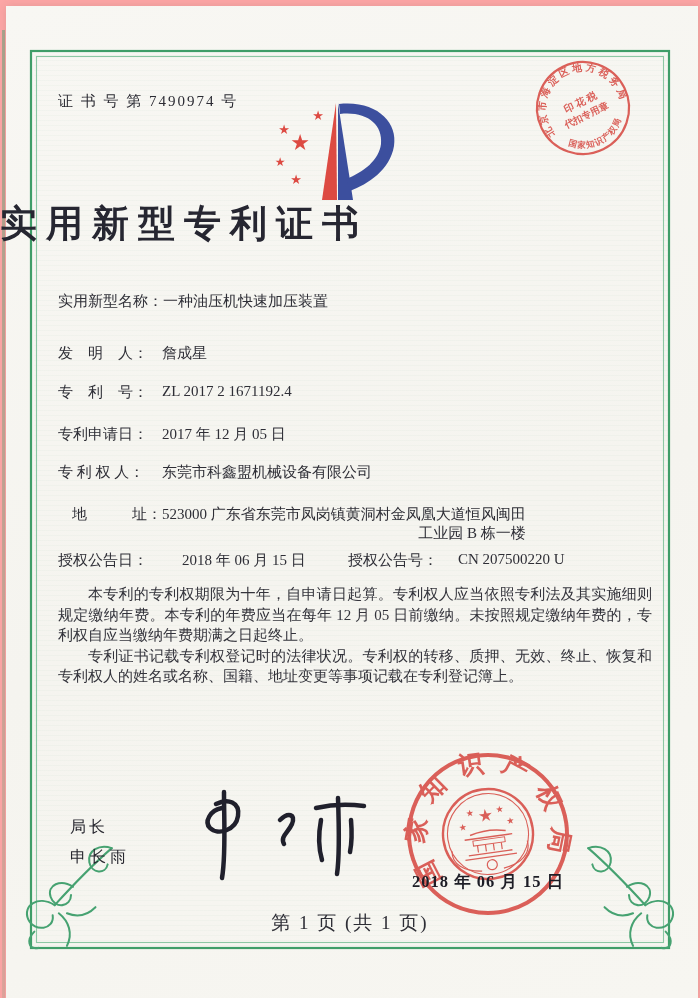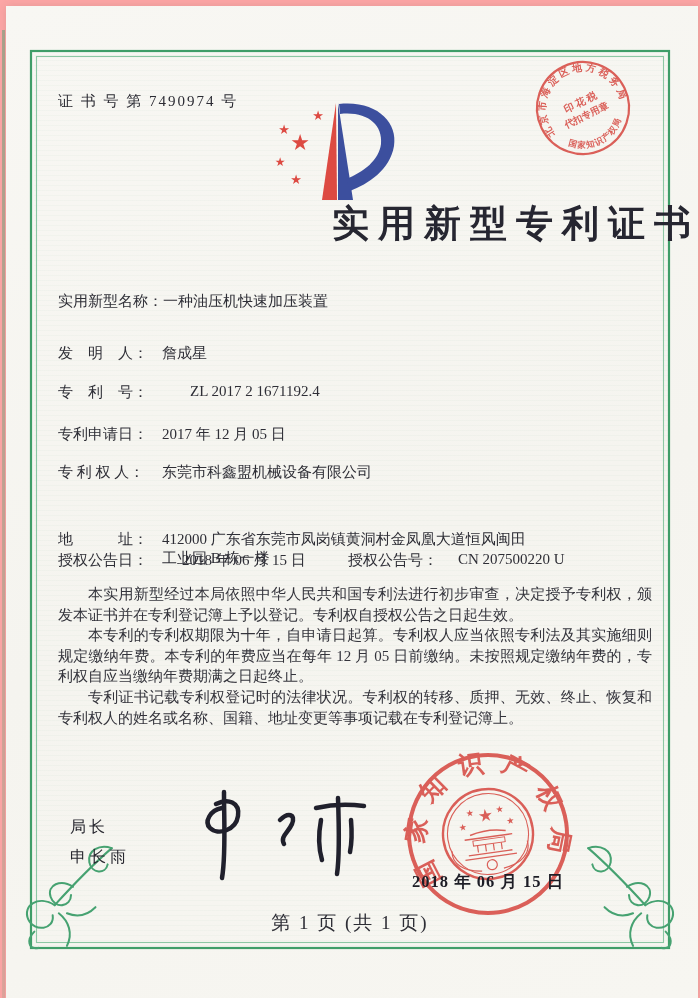--- a/index.html
+++ b/index.html
@@ -9,21 +9,21 @@
          background:linear-gradient(160deg,#f8f7f3 0%,#f5f4ef 55%,#f7f6f1 100%);
          box-shadow:0 0 8px rgba(60,80,60,.12);}
   .sheet::after{content:"";position:absolute;inset:48px 28px 52px 28px;
          background:repeating-linear-gradient(0deg,rgba(130,185,150,.05) 0 1px,transparent 1px 5px);
          pointer-events:none;}
   .edge-strip{position:absolute;left:2px;top:30px;bottom:0;width:3px;
          background:linear-gradient(180deg,rgba(70,160,110,.45),rgba(70,160,110,.15));}
   svg{position:absolute;overflow:visible;}
   .abs{position:absolute;}
   .cert-no{left:58px;top:92px;font-size:15px;letter-spacing:2px;color:#2b2b33;}
-  .title{left:0;right:0;top:199px;text-align:right;font-size:37px;font-weight:700;
+  .title{left:0;right:0;top:199px;text-align:left;font-size:37px;font-weight:700;
          letter-spacing:9px;color:#262631;}
   .row{left:58px;right:44px;display:flex;font-size:15px;color:#2e2e36;}
   .flabel{flex:0 0 auto;min-width:104px;white-space:pre;}
   .fvalue{white-space:pre-line;}
   .row7{left:58px;right:44px;font-size:15px;color:#2e2e36;}
   .grp{display:flex;position:absolute;top:0;gap:20px;}
   .paras{left:58px;width:594px;top:584px;font-size:15px;line-height:20.6px;
          text-align:justify;color:#33333b;}
   .paras p{margin:0;text-indent:2em;}
   .sig-title{left:70px;top:817px;font-size:16px;letter-spacing:3px;color:#26262e;
@@ -102,50 +102,49 @@
   <div class="abs title">实用新型专利证书</div>
 
   <div class="abs row" style="top:344px;">
     <span class="flabel">发　明　人：</span>
     <span class="fvalue">詹成星</span>
   </div>
   <div class="abs row" style="top:292px;">
     <span class="flabel">实用新型名称：</span>
     <span class="fvalue">一种油压机快速加压装置</span>
   </div>
-  <div class="abs row" style="top:383px;gap:28px;">
+  <div class="abs row" style="top:383px;">
     <span class="flabel">专　利　号：</span>
     <span class="fvalue">ZL 2017 2 1671192.4</span>
   </div>
   <div class="abs row" style="top:425px;">
     <span class="flabel">专利申请日：</span>
     <span class="fvalue">2017 年 12 月 05 日</span>
   </div>
   <div class="abs row" style="top:463px;">
     <span class="flabel">专 利 权 人：</span>
     <span class="fvalue">东莞市科鑫盟机械设备有限公司</span>
   </div>
-  <div class="abs row" style="top:530px;">
+  <div class="abs row" style="top:505px;text-align:right;">
     <span class="flabel">地　　　址：</span>
-    <span class="fvalue">412000 广东省东莞市凤岗镇黄洞村金凤凰大道恒风闽田
+    <span class="fvalue">523000 广东省东莞市凤岗镇黄洞村金凤凰大道恒风闽田
 工业园 B 栋一楼</span>
   </div>
   <div class="abs row7" style="top:551px;height:22px;">
     <span class="grp" style="left:0;">
       <span class="flabel">授权公告日：</span>
       <span class="fvalue">2018 年 06 月 15 日</span>
     </span>
     <span class="grp" style="left:290px;">
       <span class="flabel" style="min-width:0;">授权公告号：</span>
       <span class="fvalue">CN 207500220 U</span>
     </span>
   </div>
 
   <div class="abs paras">
-    <p>本实用新型经过本局依照中华人民共和国专利法进行初步审查，决定授予专利权，颁发本证书并在专利登记簿上予以登记。专利权自授权公告之日起生效。</p>
     <p>本专利的专利权期限为十年，自申请日起算。专利权人应当依照专利法及其实施细则规定缴纳年费。本专利的年费应当在每年 12 月 05 日前缴纳。未按照规定缴纳年费的，专利权自应当缴纳年费期满之日起终止。</p>
     <p>专利证书记载专利权登记时的法律状况。专利权的转移、质押、无效、终止、恢复和专利权人的姓名或名称、国籍、地址变更等事项记载在专利登记簿上。</p>
   </div>
 
   <div class="abs sig-title">局长</div>
   <div class="abs sig-name">申长雨</div>
 
   <svg width="190" height="100" viewBox="0 0 190 100" style="left:188px;top:786px;z-index:4;">
     <g fill="none" stroke="#20202c" stroke-width="4.5" stroke-linecap="round">
       <path d="M28,18 C40,12 52,16 50,30 C48,44 30,50 22,42 C16,36 22,24 34,22"></path>

